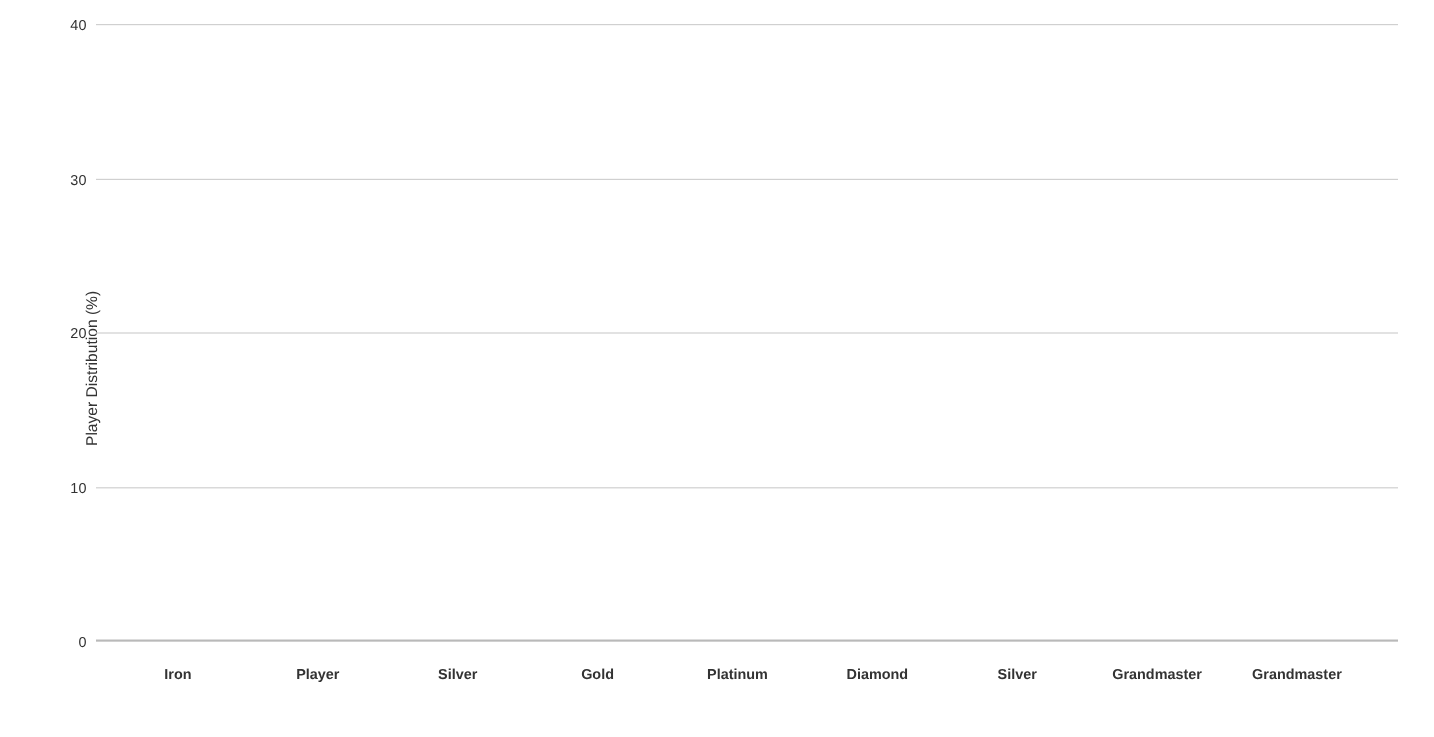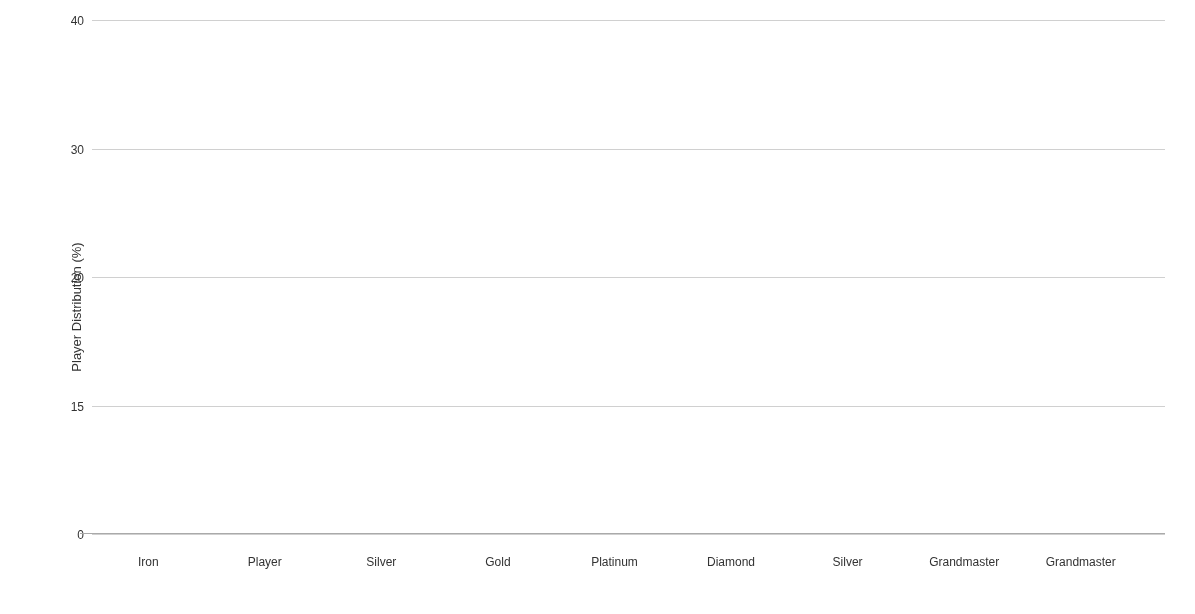--- a/index.html
+++ b/index.html
@@ -32,21 +32,21 @@
     }
     .grid-lines {
       position: absolute;
       top: 0;
       left: 0;
       right: 0;
       bottom: 0;
     }
     .grid-line {
       position: absolute;
-      left: 12px;
+      left: 0;
       right: 0;
       border-top: 1px solid #d0d0d0;
     }
     .y-tick-label {
       position: absolute;
       right: calc(100% + 8px);
       font-size: 12px;
       color: #333;
       transform: translateY(-50%);
     }
@@ -70,22 +70,23 @@
     .bar {
       background-color: #4472C4;
       width: 55px;
     }
     .x-labels {
       position: absolute;
       bottom: -35px;
       left: 0;
       right: 16px;
       display: flex;
-      justify-content: flex-end;
+      justify-content: flex-start;
       padding: 0 10px;
+      font-weight: bold;
     }
     .x-label {
       flex: 1;
       text-align: center;
       font-size: 12px;
       color: #333;
     }
     .x-axis-line {
       position: absolute;
       bottom: 0;
@@ -98,21 +99,21 @@
 <body>
 
 <div class="chart-container">
   <span class="y-axis-label">Player Distribution (%)</span>
   <div class="chart-area">
     <div class="grid-lines" id="grid-lines">
         <div class="grid-line" style="top: 100%;">
           <span class="y-tick-label" style="top: 100%;">0</span>
         </div>
         <div class="grid-line" style="top: 75%;">
-          <span class="y-tick-label" style="top: 75%;">15</span>
+          <span class="y-tick-label" style="top: 75%;">10</span>
         </div>
         <div class="grid-line" style="top: 50%;">
           <span class="y-tick-label" style="top: 50%;">20</span>
         </div>
         <div class="grid-line" style="top: 25%;">
           <span class="y-tick-label" style="top: 25%;">30</span>
         </div>
         <div class="grid-line" style="top: 0%;">
           <span class="y-tick-label" style="top: 0%;">40</span>
         </div>

